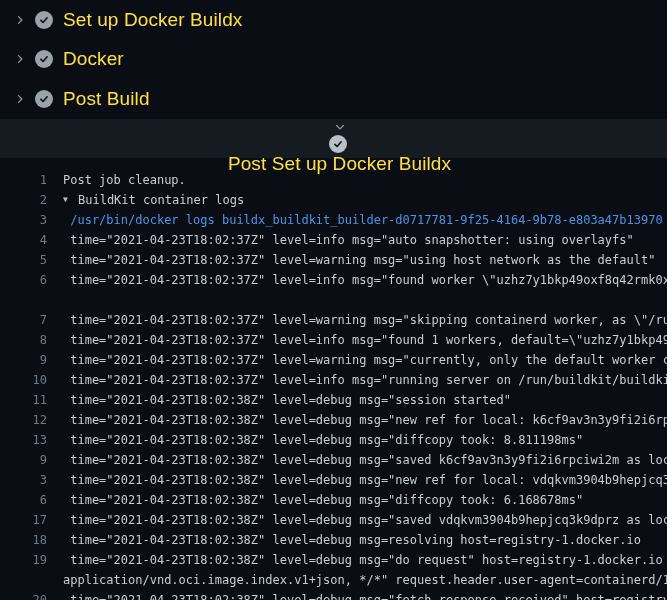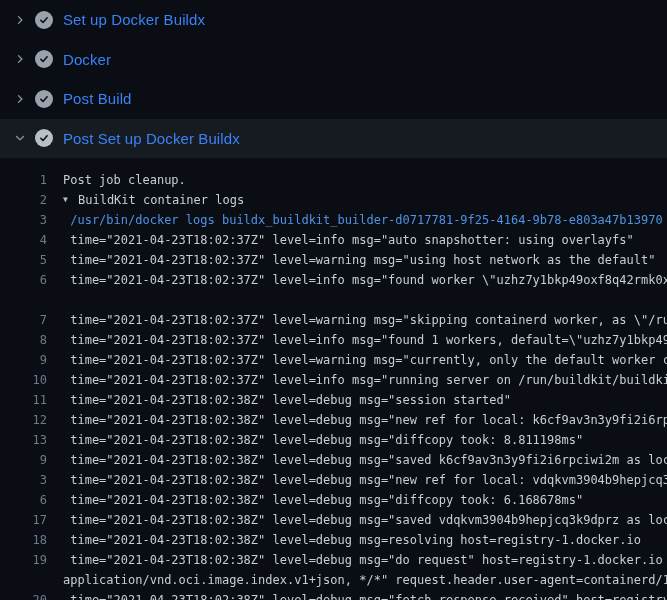--- a/index.html
+++ b/index.html
@@ -7,32 +7,32 @@
     width:667px;height:600px;overflow:hidden;
     background:#0a0d13;
     font-family:"Liberation Sans", sans-serif;
   }
   
   .steps{width:100%;}
   .step{
     height:39.5px;display:flex;align-items:center;
     padding-left:12px;cursor:pointer;box-sizing:border-box;
   }
-  .step.expanded{background:#161b22;}
+  .step.expanded{background:#161b22;flex-direction:column;}
   .chev{width:16px;height:16px;display:flex;align-items:center;justify-content:center;color:#8b949e;flex:none;}
   .step .chev-down{display:none;}
   .step.expanded .chev-down{display:flex;}
   .status{
     width:18px;height:18px;border-radius:50%;background:#9aa2ab;
     display:flex;align-items:center;justify-content:center;
     margin:0 10px 0 7px;flex:none;
   }
   .step.expanded .status{background:#b9c0c8;}
   .label{
-    color:#3b82f6;font-size:15px;letter-spacing:.1px;
+    color:#fde047;font-size:19px;letter-spacing:.1px;
     white-space:nowrap;
   }
   
   .log{
     padding-top:12px;
     font-family:"DejaVu Sans Mono", monospace;
     font-size:12px;line-height:20px;
     width:100%;
   }
   .lrow{display:flex;height:20px;overflow:hidden;}

